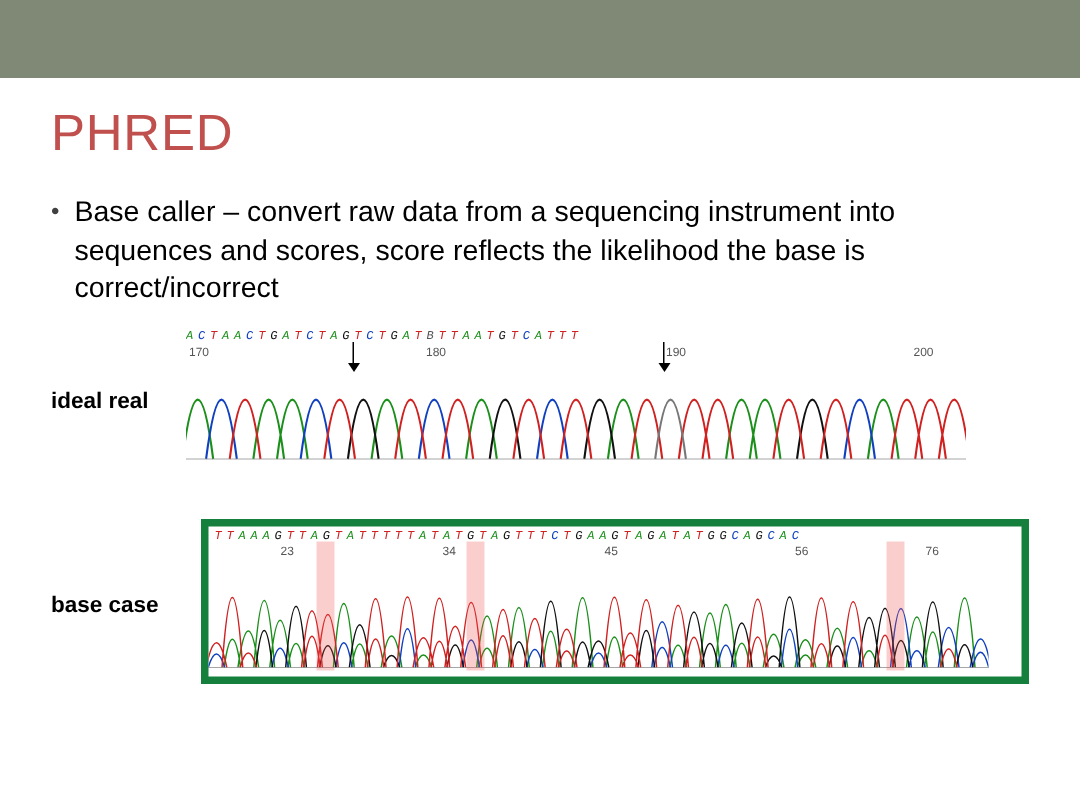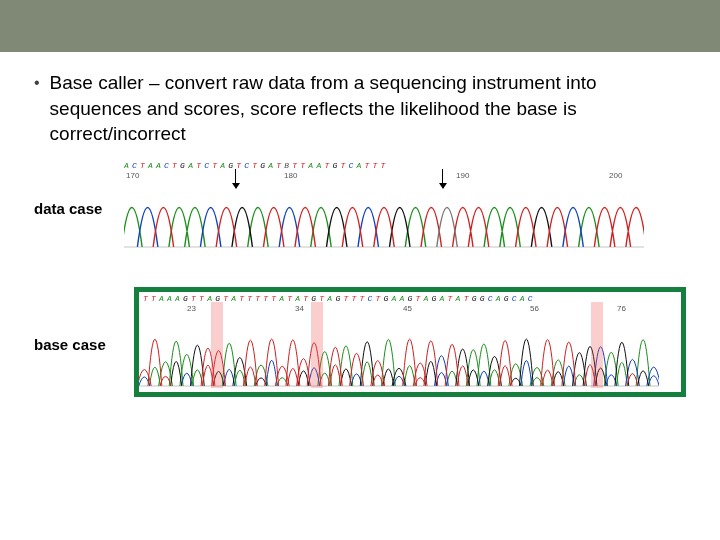--- a/index.html
+++ b/index.html
@@ -23,34 +23,35 @@
   svg{display:block;}
   .hilite{position:absolute;top:10px;bottom:4px;width:12px;background:rgba(240,80,80,.28);}
 </style>
 </head>
 <body>
 
 <div class="topbar"></div>
 
 <div class="content">
 
+  <h1>PHRED</h1>
 
   <div class="bullet">
     <span class="dot">•</span>
     <span>Base caller – convert raw data from a sequencing instrument into sequences and scores, score reflects the likelihood the base is correct/incorrect</span>
   </div>
 
   <div class="row">
-    <div class="caselabel">data case</div>
+    <div class="caselabel">ideal real</div>
     <div class="chartbox">
       <div class="seqline" id="ideal-seq"><span class="A">A</span><span class="C">C</span><span class="T">T</span><span class="A">A</span><span class="A">A</span><span class="C">C</span><span class="T">T</span><span class="G">G</span><span class="A">A</span><span class="T">T</span><span class="C">C</span><span class="T">T</span><span class="A">A</span><span class="G">G</span><span class="T">T</span><span class="C">C</span><span class="T">T</span><span class="G">G</span><span class="A">A</span><span class="T">T</span><span class="B">B</span><span class="T">T</span><span class="T">T</span><span class="A">A</span><span class="A">A</span><span class="T">T</span><span class="G">G</span><span class="T">T</span><span class="C">C</span><span class="A">A</span><span class="T">T</span><span class="T">T</span><span class="T">T</span></div>
       <div class="posline">
         <span style="left:2px">170</span>
         <span style="left:160px">180</span>
-        <span style="left:332px">190</span>
+        <span style="left:320px">190</span>
         <span style="left:485px">200</span>
       </div>
       <div class="arrow" style="left:108px"></div>
       <div class="arrow" style="left:315px"></div>
       <svg width="520" height="90" viewBox="0 0 520 90">
         <g id="ideal-trace">
             <path d="M -2.3636363636363633 86 Q 7.878787878787879 6.8799999999999955 18.12121212121212 86M 44.909090909090914 86 Q 55.151515151515156 6.8799999999999955 65.3939393939394 86M 60.666666666666664 86 Q 70.9090909090909 6.8799999999999955 81.15151515151516 86M 123.69696969696969 86 Q 133.93939393939394 6.8799999999999955 144.1818181818182 86M 186.72727272727272 86 Q 196.96969696969697 6.8799999999999955 207.21212121212122 86M 281.27272727272725 86 Q 291.5151515151515 6.8799999999999955 301.75757575757575 86M 360.06060606060606 86 Q 370.3030303030303 6.8799999999999955 380.54545454545456 86M 375.8181818181818 86 Q 386.06060606060606 6.8799999999999955 396.3030303030303 86M 454.6060606060606 86 Q 464.8484848484849 6.8799999999999955 475.0909090909091 86" fill="none" stroke="#1a8f1a" stroke-width="1.4"></path>
             <path d="M 13.393939393939394 86 Q 23.636363636363637 6.8799999999999955 33.878787878787875 86M 76.42424242424241 86 Q 86.66666666666666 6.8799999999999955 96.9090909090909 86M 155.2121212121212 86 Q 165.45454545454544 6.8799999999999955 175.6969696969697 86M 234 86 Q 244.24242424242425 6.8799999999999955 254.4848484848485 86M 438.8484848484849 86 Q 449.0909090909091 6.8799999999999955 459.33333333333337 86" fill="none" stroke="#1040c0" stroke-width="1.4"></path>
             <path d="M 107.93939393939394 86 Q 118.18181818181819 6.8799999999999955 128.42424242424244 86M 202.48484848484847 86 Q 212.72727272727272 6.8799999999999955 222.96969696969697 86M 265.5151515151515 86 Q 275.75757575757575 6.8799999999999955 286 86M 407.3333333333333 86 Q 417.57575757575756 6.8799999999999955 427.8181818181818 86" fill="none" stroke="#111" stroke-width="1.4"></path>
             <path d="M 29.15151515151515 86 Q 39.39393939393939 6.8799999999999955 49.63636363636363 86M 92.18181818181819 86 Q 102.42424242424242 6.8799999999999955 112.66666666666666 86M 139.45454545454544 86 Q 149.6969696969697 6.8799999999999955 159.93939393939394 86M 170.96969696969697 86 Q 181.21212121212122 6.8799999999999955 191.45454545454547 86M 218.24242424242425 86 Q 228.4848484848485 6.8799999999999955 238.72727272727275 86M 249.75757575757575 86 Q 260 6.8799999999999955 270.24242424242425 86M 297.030303030303 86 Q 307.27272727272725 6.8799999999999955 317.5151515151515 86M 328.54545454545456 86 Q 338.7878787878788 6.8799999999999955 349.03030303030306 86M 344.3030303030303 86 Q 354.54545454545456 6.8799999999999955 364.7878787878788 86M 391.57575757575756 86 Q 401.8181818181818 6.8799999999999955 412.06060606060606 86M 423.09090909090907 86 Q 433.3333333333333 6.8799999999999955 443.57575757575756 86M 470.3636363636364 86 Q 480.6060606060606 6.8799999999999955 490.8484848484849 86M 486.1212121212121 86 Q 496.3636363636364 6.8799999999999955 506.6060606060606 86M 501.8787878787879 86 Q 512.1212121212121 6.8799999999999955 522.3636363636364 86" fill="none" stroke="#d02020" stroke-width="1.4"></path>

